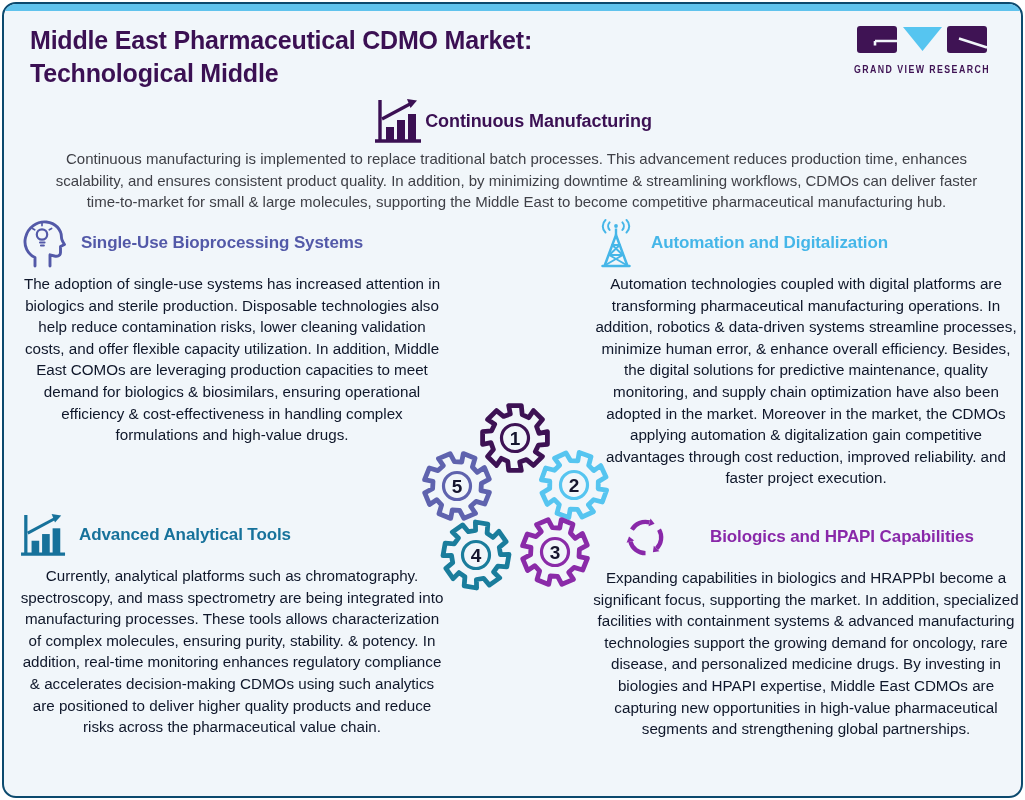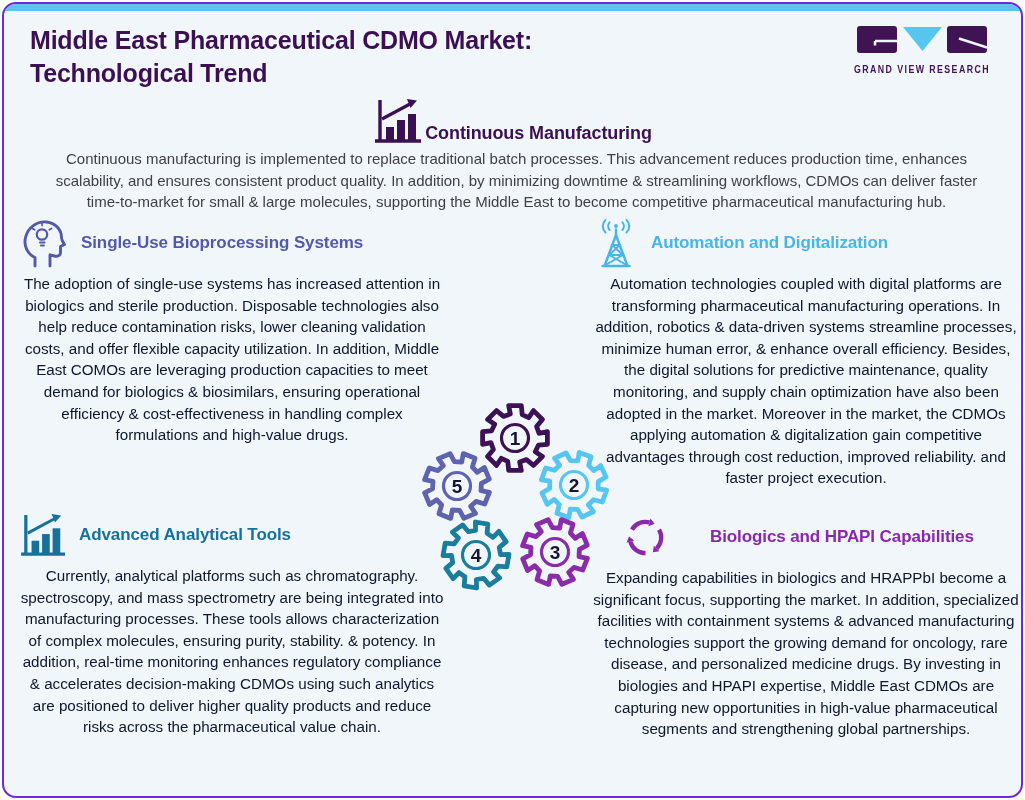--- a/index.html
+++ b/index.html
@@ -3,31 +3,31 @@
 <meta charset="utf-8">
 <style>
   html,body{margin:0;padding:0;}
   body{
     width:1025px;height:800px;position:relative;background:#ffffff;
     font-family:"Liberation Sans",sans-serif;
     -webkit-font-smoothing:antialiased;
   }
   .frame{
     position:absolute;left:2px;top:2px;width:1017px;height:792px;
-    border:2px solid #6d28d9;border-radius:14px;background:#f1f6fa;overflow:hidden;
+    border:2px solid #0c4a6e;border-radius:14px;background:#f1f6fa;overflow:hidden;
   }
   .topbar{position:absolute;left:0;top:0;width:100%;height:7px;background:#60c3ed;}
   .title{
     position:absolute;left:26px;top:20px;width:640px;
     font-size:25px;font-weight:bold;color:#3b1053;line-height:33px;letter-spacing:-0.2px;
   }
   .logo{position:absolute;left:842px;top:20px;width:152px;height:62px;}
   .hero-header{
     position:absolute;left:0;top:94px;width:100%;
-    display:flex;justify-content:center;align-items:flex-end;
+    display:flex;justify-content:center;align-items:center;
   }
   .hero-heading{font-size:18px;font-weight:bold;color:#3b1053;letter-spacing:-0.1px;}
   .hero-body{
     position:absolute;left:42px;top:144px;width:941px;text-align:center;
     font-size:15px;line-height:21.6px;color:#3f4047;
   }
   .sec{position:absolute;width:424px;text-align:center;}
   .sec-header{display:flex;justify-content:flex-start;align-items:center;gap:11px;margin-bottom:5px;min-height:50px;}
   .sec-heading{font-size:17px;font-weight:bold;letter-spacing:-0.1px;}
   .sec-body{font-size:15.2px;line-height:21.6px;color:#0f172a;}
@@ -45,21 +45,21 @@
   svg{display:block;}
 </style>
 </head>
 <body>
 
 <div class="frame">
   <div class="topbar"></div>
 
   <div class="title">
     <div>Middle East Pharmaceutical CDMO Market:</div>
-    <div>Technological Trend</div>
+    <div>Technological Middle</div>
   </div>
 
   <svg class="logo" viewBox="0 0 152 62">
     <rect x="11" y="2" width="40" height="27" rx="3" fill="#3f1354"></rect>
     <path d="M29,17 H51 M29,17 V21.5" stroke="#f1f6fa" stroke-width="2.6" fill="none"></path>
     <polygon points="57,3 96,3 76.5,27" fill="#56c5f0"></polygon>
     <rect x="101" y="2" width="40" height="27" rx="3" fill="#3f1354"></rect>
     <path d="M113,14.5 L141,23.5" stroke="#f1f6fa" stroke-width="2.4" fill="none"></path>
     <text x="76" y="49" text-anchor="middle" font-size="11" font-weight="bold" letter-spacing="1.8" fill="#3f1354" textLength="136" lengthAdjust="spacingAndGlyphs">GRAND VIEW RESEARCH</text>
   </svg>

